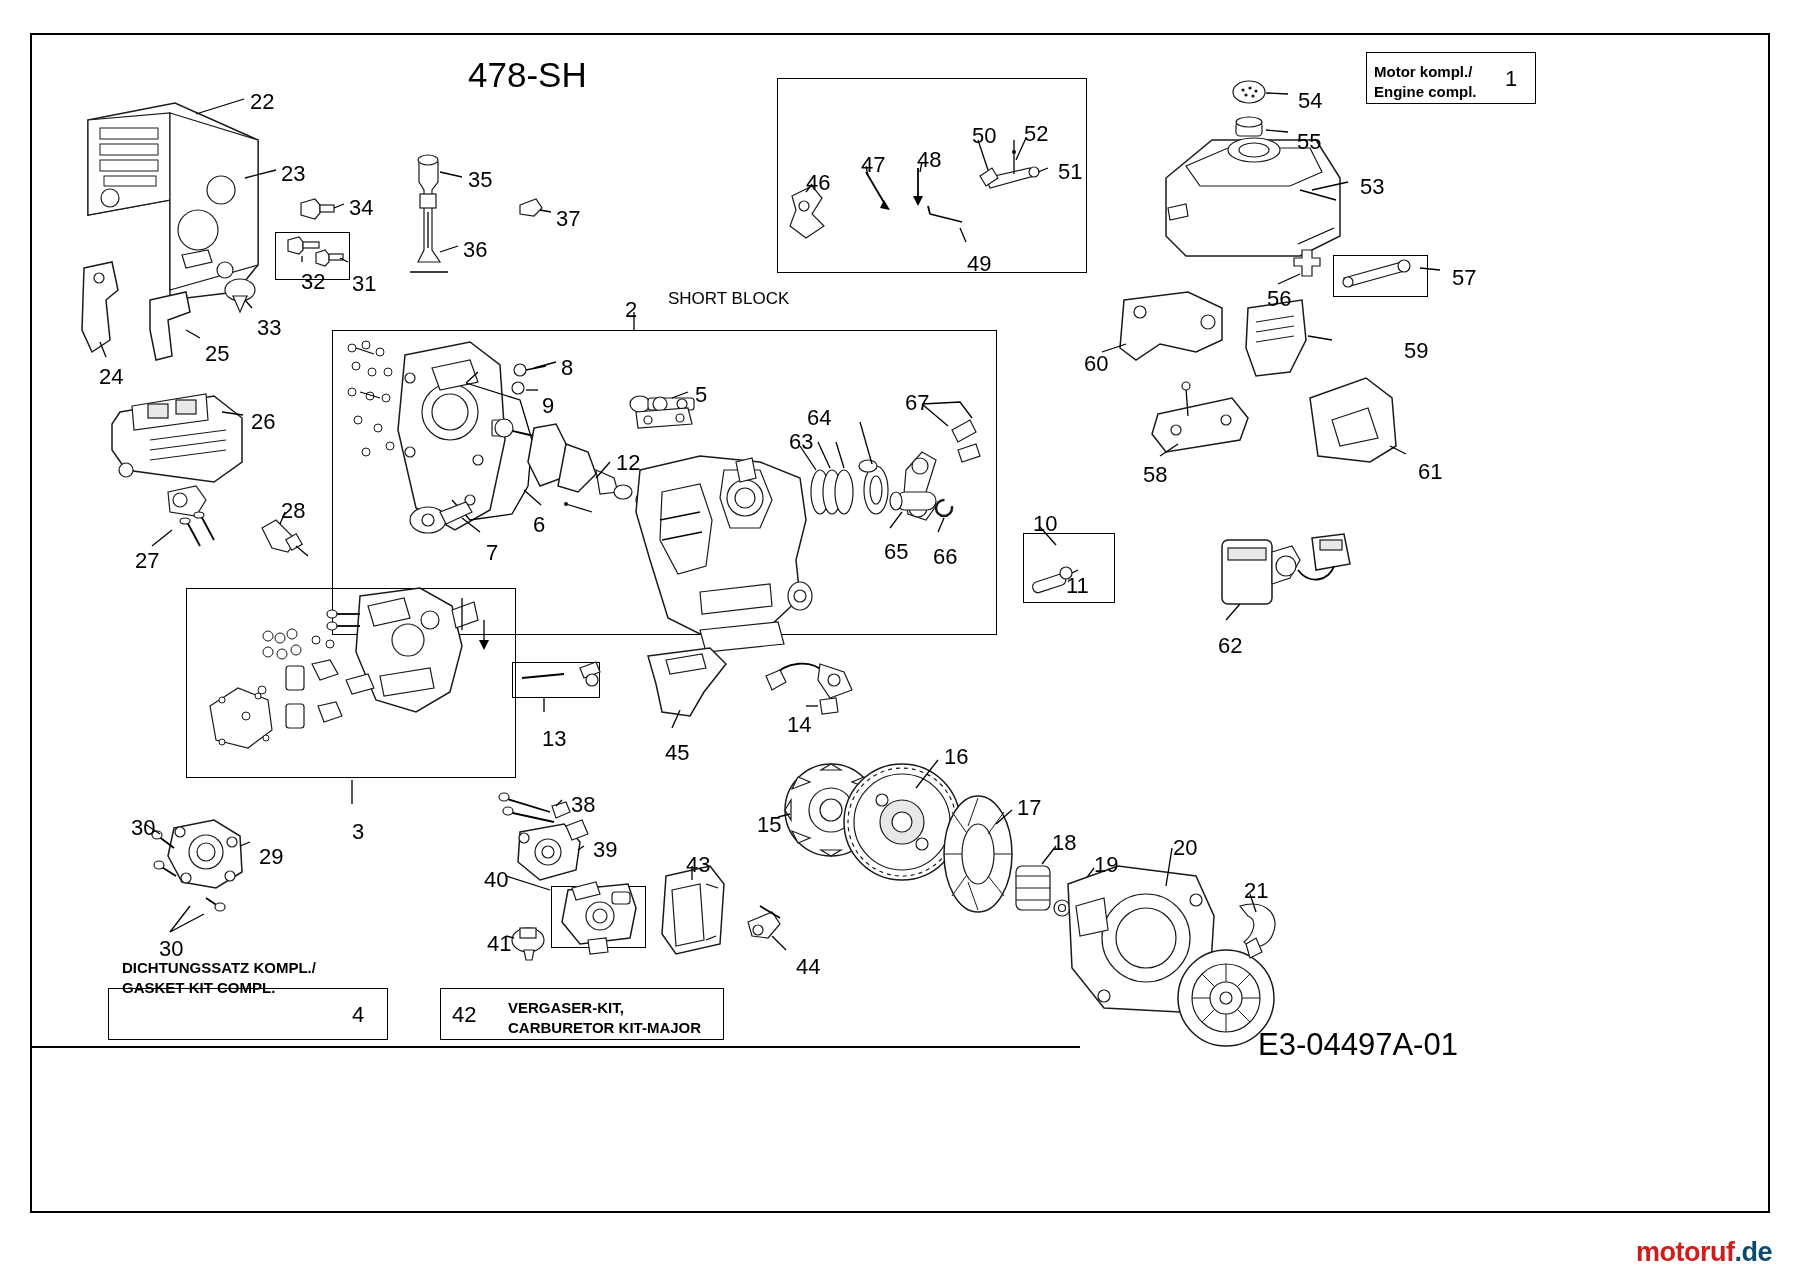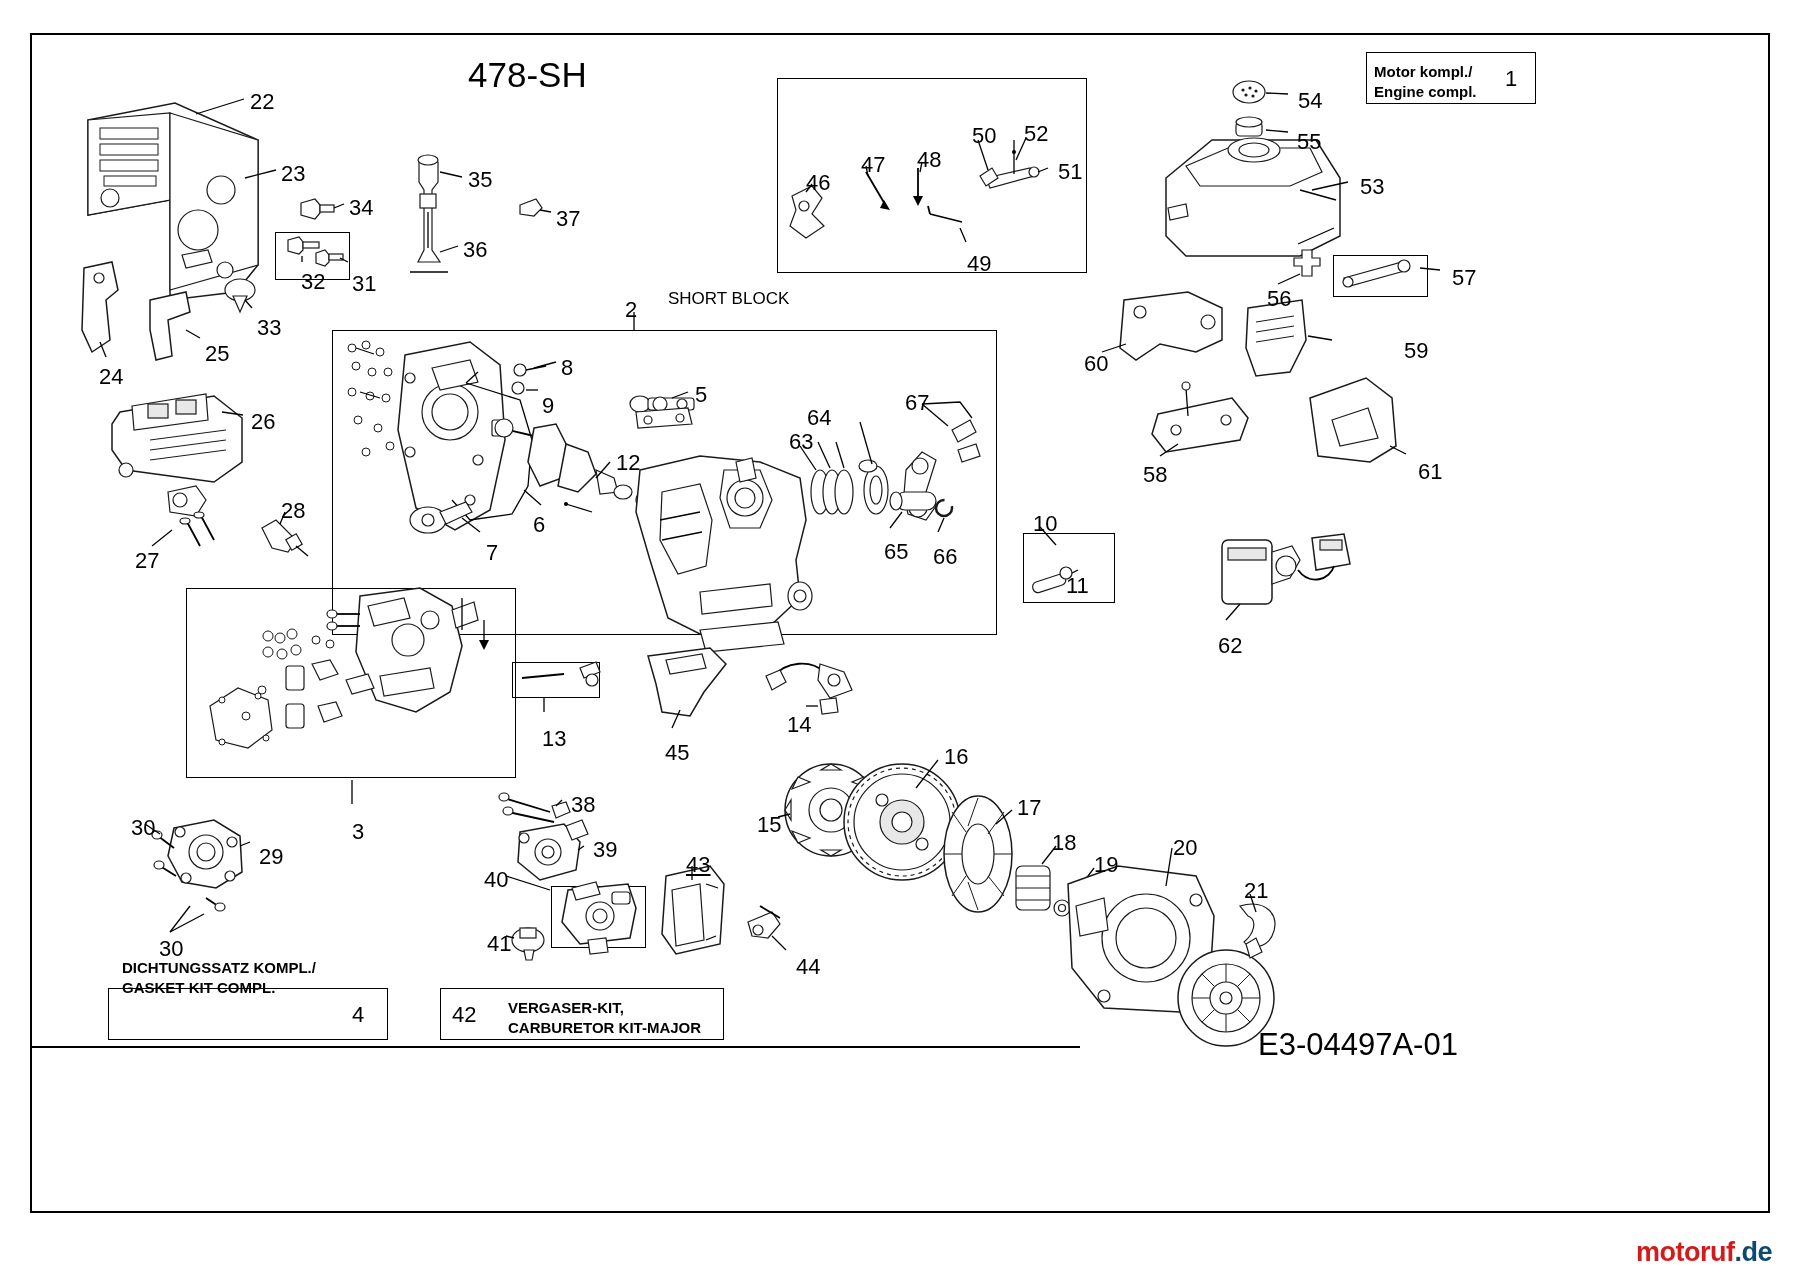--- a/index.html
+++ b/index.html
@@ -755,21 +755,21 @@
       <div class="lbl" style="left: 665px; top: 741px;">45</div>
       <div class="lbl" style="left: 787px; top: 713px;">14</div>
       <div class="lbl" style="left: 352px; top: 820px;">3</div>
       <div class="lbl" style="left: 131px; top: 816px;">30</div>
       <div class="lbl" style="left: 259px; top: 845px;">29</div>
       <div class="lbl" style="left: 159px; top: 937px;">30</div>
       <div class="lbl" style="left: 571px; top: 793px;">38</div>
       <div class="lbl" style="left: 593px; top: 838px;">39</div>
       <div class="lbl" style="left: 484px; top: 868px;">40</div>
       <div class="lbl" style="left: 487px; top: 932px;">41</div>
-      <div class="lbl" style="left: 686px; top: 853px; text-decoration: underline;">43</div>
+      <div class="lbl" style="left: 686px; top: 853px;">43</div>
       <div class="lbl" style="left: 796px; top: 955px;">44</div>
       <div class="lbl" style="left: 757px; top: 813px;">15</div>
       <div class="lbl" style="left: 944px; top: 745px;">16</div>
       <div class="lbl" style="left: 1017px; top: 796px;">17</div>
       <div class="lbl" style="left: 1052px; top: 831px;">18</div>
       <div class="lbl" style="left: 1094px; top: 853px;">19</div>
       <div class="lbl" style="left: 1173px; top: 836px;">20</div>
       <div class="lbl" style="left: 1244px; top: 879px;">21</div>
     </div>
 

